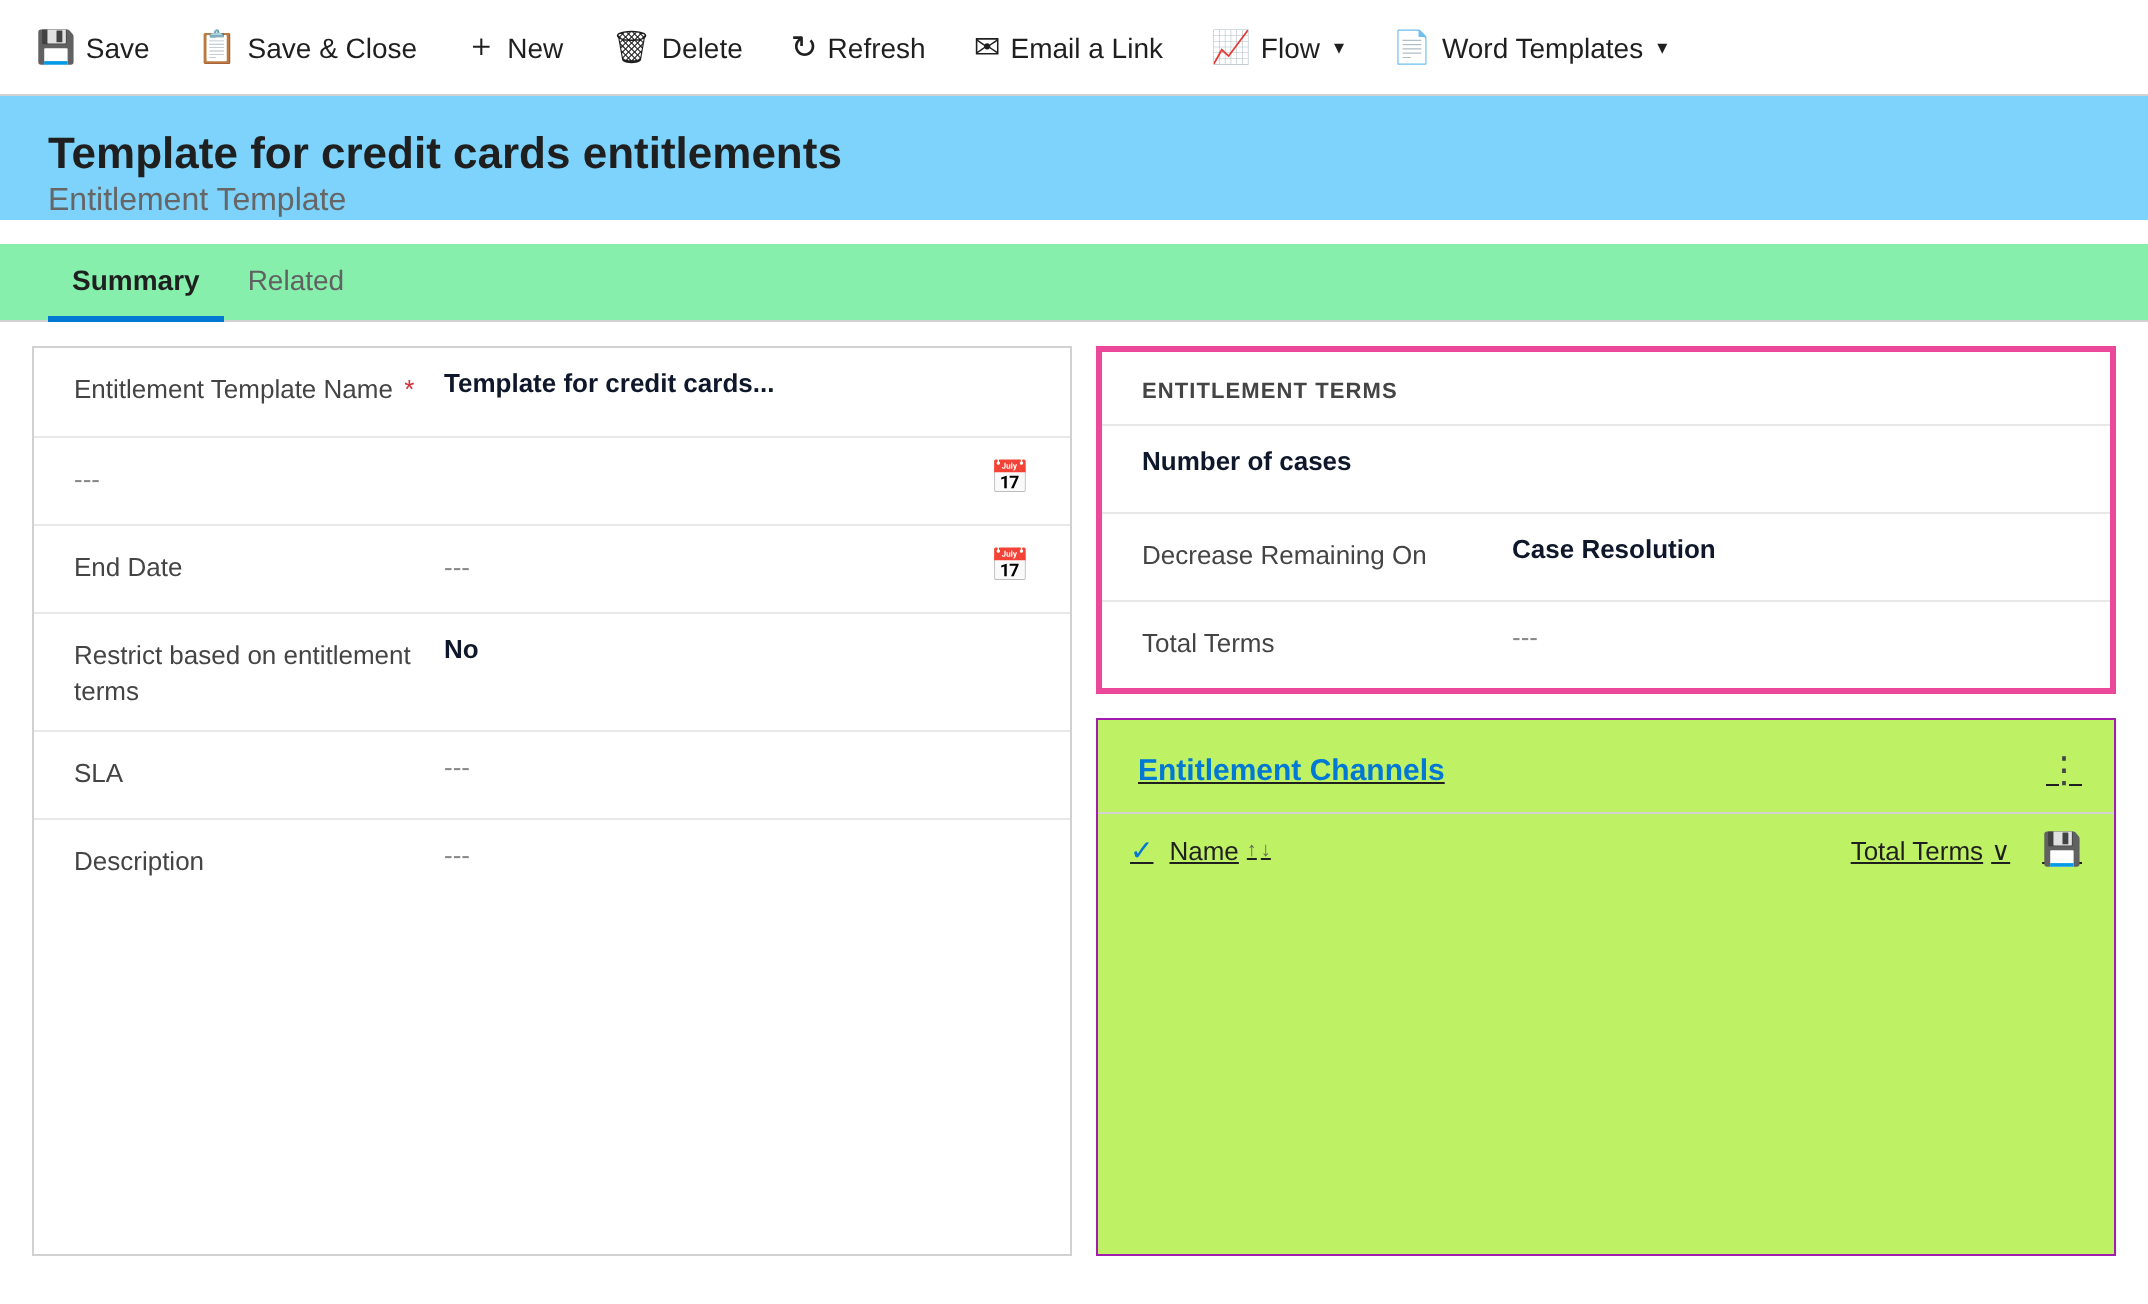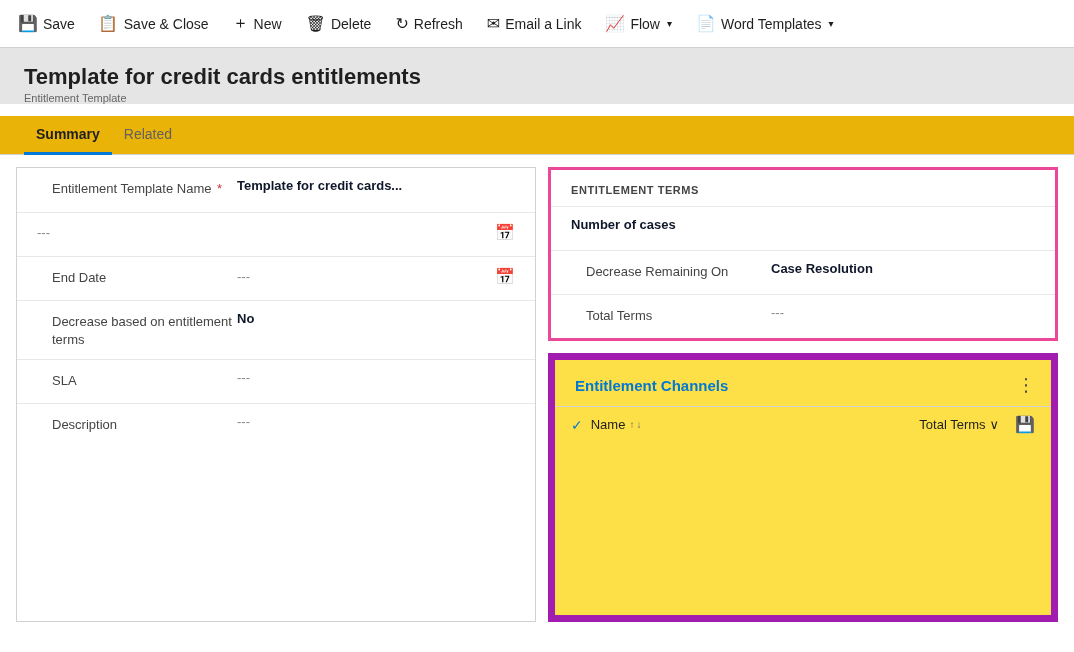--- a/index.html
+++ b/index.html
@@ -27,40 +27,40 @@
       color: #1f1f1f;
       border-radius: 2px;
       white-space: nowrap;
     }
     .toolbar-icon { font-size: 16px; }
     .toolbar-chevron { font-size: 10px; margin-left: 2px; }
 
     
     .page-header {
       padding: 16px 24px 0 24px;
-      background: #e5e5e5;
+      background: #7dd3fc;
     }
     .page-title {
       font-size: 22px;
       font-weight: 600;
       color: #1f1f1f;
       margin-bottom: 2px;
     }
     .page-subtitle {
-      font-size: 11px;
+      font-size: 16px;
       color: #666;
     }
 
     
     .tabs {
       display: flex;
       padding: 0 24px;
       margin-top: 12px;
       border-bottom: 1px solid #d1d1d1;
-      background: #eab308;
+      background: #86efac;
     }
     .tab {
       padding: 10px 12px;
       cursor: pointer;
       font-size: 14px;
       color: #616161;
       border-bottom: 3px solid transparent;
       margin-bottom: -1px;
     }
     .tab.active {
@@ -118,21 +118,20 @@
       min-height: 44px;
     }
     .field-row:first-of-type { border-top: none; }
 
     .field-label {
       flex: 0 0 185px;
       color: #444;
       font-size: 13px;
       padding-top: 2px;
       line-height: 1.4;
-      margin-left: 15px;
     }
     .required-star {
       color: #d13438;
       margin-left: 2px;
     }
     .field-value {
       flex: 1;
       font-size: 13px;
       color: #0f172a;
       display: flex;
@@ -144,23 +143,24 @@
 
     .calendar-icon {
       margin-left: auto;
       color: #666;
       font-size: 16px;
       cursor: pointer;
     }
 
     
     .channels-card {
-      border: 7px solid #a21caf;
-      background: #fde047;
+      border: 1px solid #a21caf;
+      background: #bef264;
       flex: 1;
+      text-decoration: underline;
     }
     .channels-header {
       display: flex;
       align-items: center;
       justify-content: space-between;
       padding: 14px 16px 10px 20px;
     }
     .channels-title {
       font-size: 15px;
       font-weight: 600;
@@ -278,21 +278,21 @@
 
     <div class="field-row">
       <div class="field-label">End Date</div>
       <div class="field-value muted">
         <span>---</span>
         <span class="calendar-icon">📅</span>
       </div>
     </div>
 
     <div class="field-row">
-      <div class="field-label">Decrease based on entitlement terms</div>
+      <div class="field-label">Restrict based on entitlement terms</div>
       <div class="field-value bold">No</div>
     </div>
 
     <div class="field-row">
       <div class="field-label">SLA</div>
       <div class="field-value muted">---</div>
     </div>
 
     <div class="field-row">
       <div class="field-label">Description</div>

